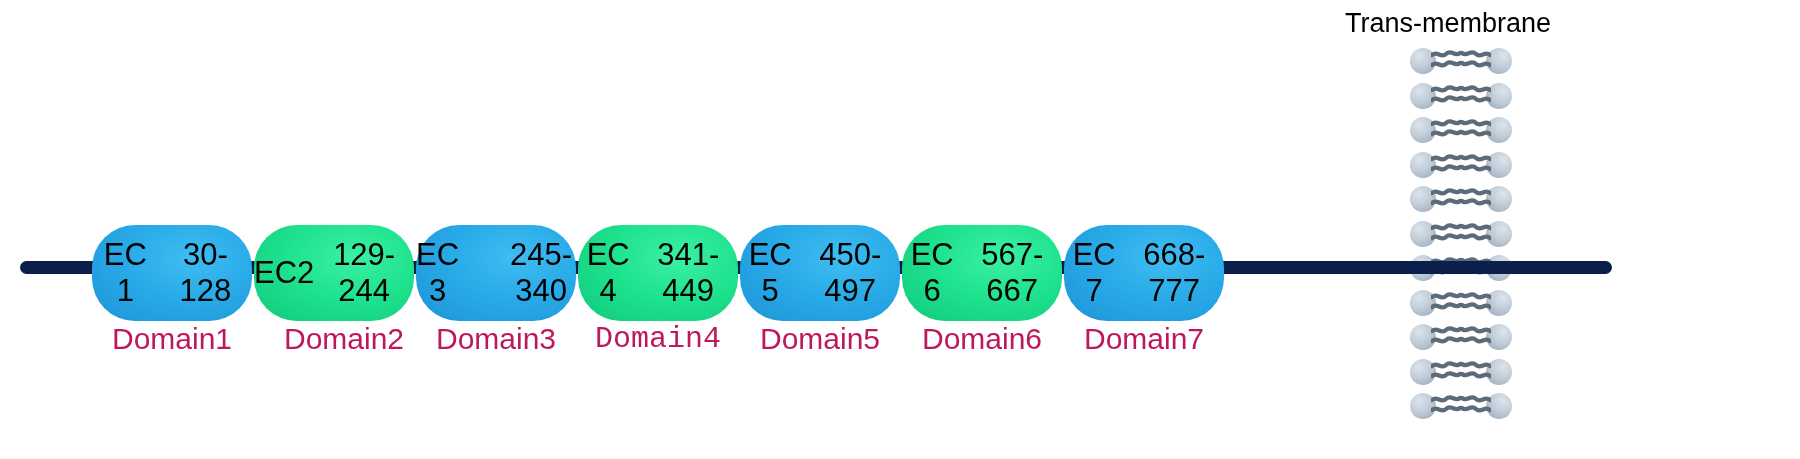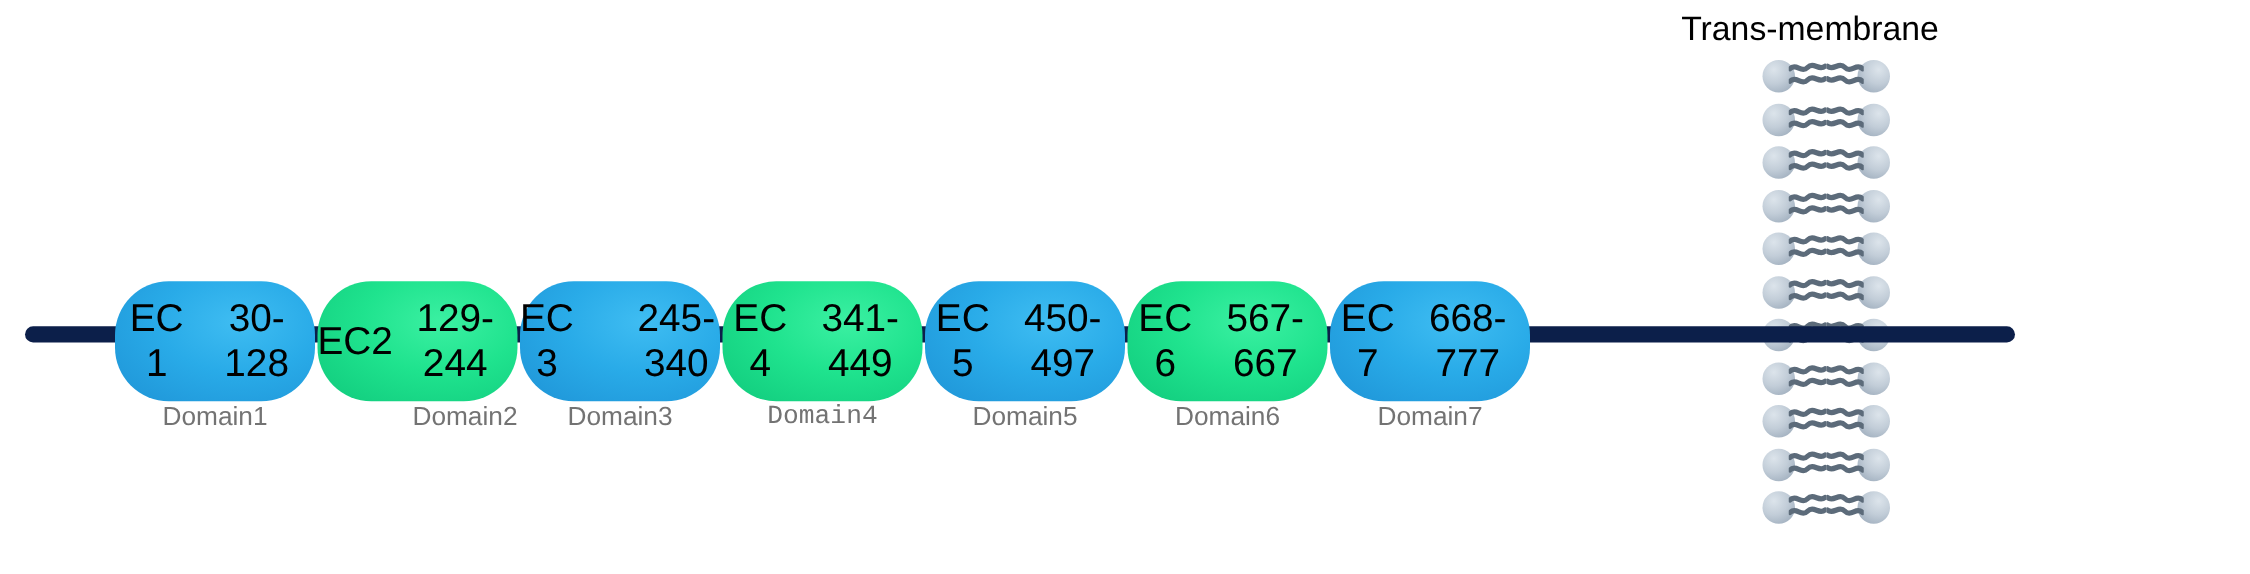--- a/index.html
+++ b/index.html
@@ -55,22 +55,22 @@
     background: radial-gradient(ellipse at 62% 34%, #3FBDF2 0%, #29ABE8 45%, #1E93D6 100%);
   }
   .capsule.green {
     background: radial-gradient(ellipse at 62% 34%, #3BF0A2 0%, #1FE38E 45%, #10C97C 100%);
   }
 
   
   .domain-label {
     position: absolute;
     top: 322px;
-    font-size: 21px;
-    color: #737373;
+    font-size: 30px;
+    color: #be185d;
     text-align: center;
     z-index: 4;
     white-space: nowrap;
   }
 
   
   .region-label {
     position: absolute;
     font-size: 27px;
     color: #000000;
@@ -355,21 +355,21 @@
   <div id="domain-layer">
       <div class="capsule blue" style="left: 92px; width: 160px;">
         <span class="cap-name">EC 1</span>
         <span class="cap-range">30-128</span>
       </div>
       <div class="domain-label" style="left: 92px; width: 160px;">Domain1</div>
       <div class="capsule green" style="left: 254px; width: 160px;">
         <span class="cap-name">EC2</span>
         <span class="cap-range">129-244</span>
       </div>
-      <div class="domain-label" style="left: 254px; width: 160px; text-align: right;">Domain2</div>
+      <div class="domain-label" style="left: 264px; width: 160px;">Domain2</div>
       <div class="capsule blue" style="left: 416px; width: 160px; gap: 47px;">
         <span class="cap-name">EC 3</span>
         <span class="cap-range">245-340</span>
       </div>
       <div class="domain-label" style="left: 416px; width: 160px;">Domain3</div>
       <div class="capsule green" style="left: 578px; width: 160px; justify-content: center;">
         <span class="cap-name">EC 4</span>
         <span class="cap-range">341-449</span>
       </div>
       <div class="domain-label" style="left: 578px; width: 160px; font-family: Liberation Mono, monospace;">Domain4</div>

